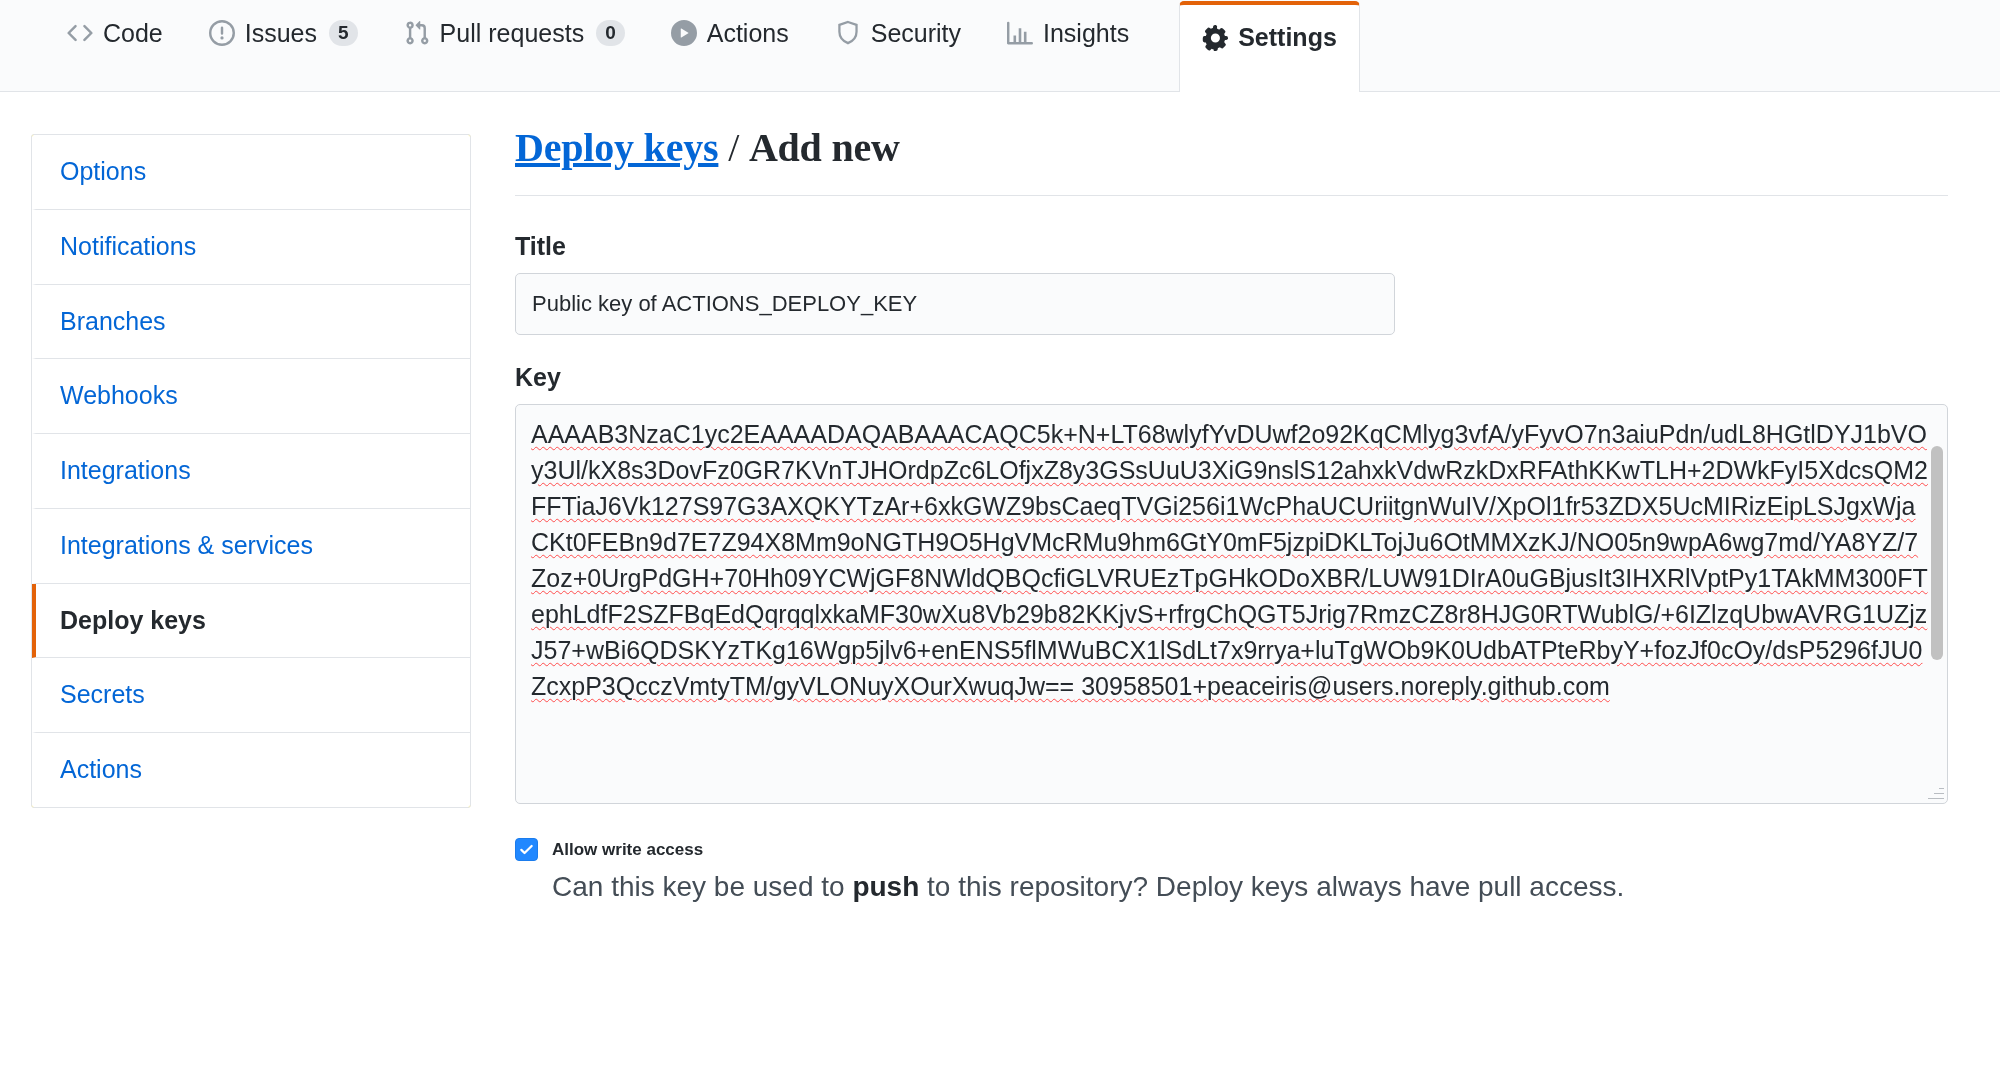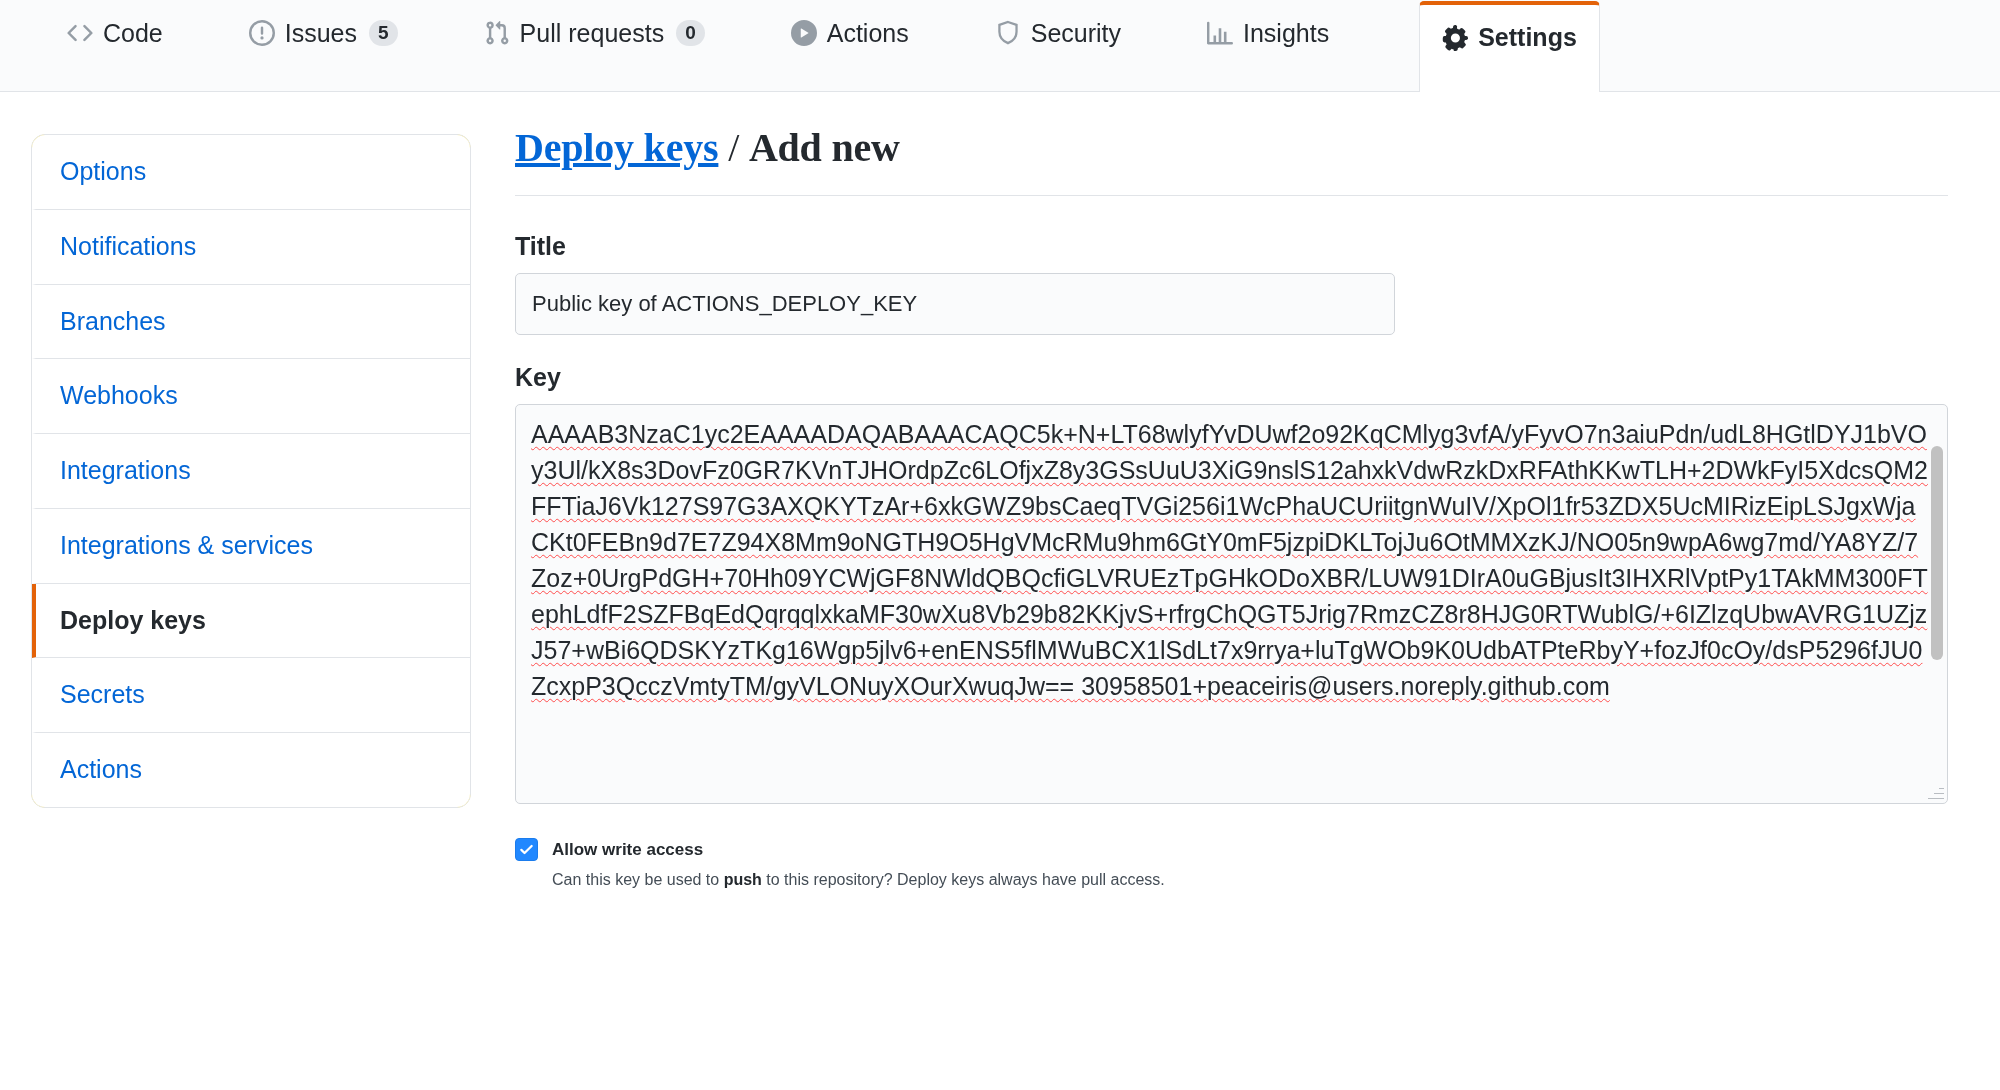--- a/index.html
+++ b/index.html
@@ -15,21 +15,21 @@
   
   .repo-nav {
     position: relative;
     height: 92px;
     border-bottom: 1px solid #e1e4e8;
     background: #fafbfc;
     display: flex;
     align-items: flex-end;
     padding-left: 44px;
   }
-  .repo-nav-list { display: flex; align-items: flex-end; height: 100%; gap: 40px; }
+  .repo-nav-list { display: flex; align-items: flex-end; height: 100%; }
   .nav-tab {
     display: flex;
     align-items: center;
     gap: 10px;
     height: 100%;
     padding: 0 22px;
     font-size: 25px;
     color: #24292e;
     text-decoration: none;
     border: 1px solid transparent;
@@ -71,21 +71,21 @@
     display: flex;
     padding: 32px 44px 0 28px;
     gap: 36px;
   }
 
   
   .sidebar {
     width: 440px;
     flex: 0 0 440px;
     border: 1px solid #e1e4e8;
-    border-radius: 14px;
+    border-radius: 3px;
     background: #fde047;
     overflow: hidden;
     align-self: flex-start;
     margin-top: 10px;
     margin-left: 3px;
   }
   .menu-item {
     display: block;
     padding: 20px 24px;
     font-size: 25px;
@@ -237,21 +237,21 @@
     justify-content: center;
     flex: 0 0 auto;
   }
   .cbox svg { display: block; }
   .check-label {
     font-size: 17px;
     font-weight: 600;
     color: #24292e;
   }
   .help-text {
-    font-size: 16px;
+    font-size: 28px;
     color: #444d56;
     margin-top: 10px;
     margin-left: 37px;
   }
   .help-text b { font-weight: 700; color: #24292e; }
 
   .btn-primary {
     margin-top: 32px;
     margin-left: 0;
     display: inline-block;

